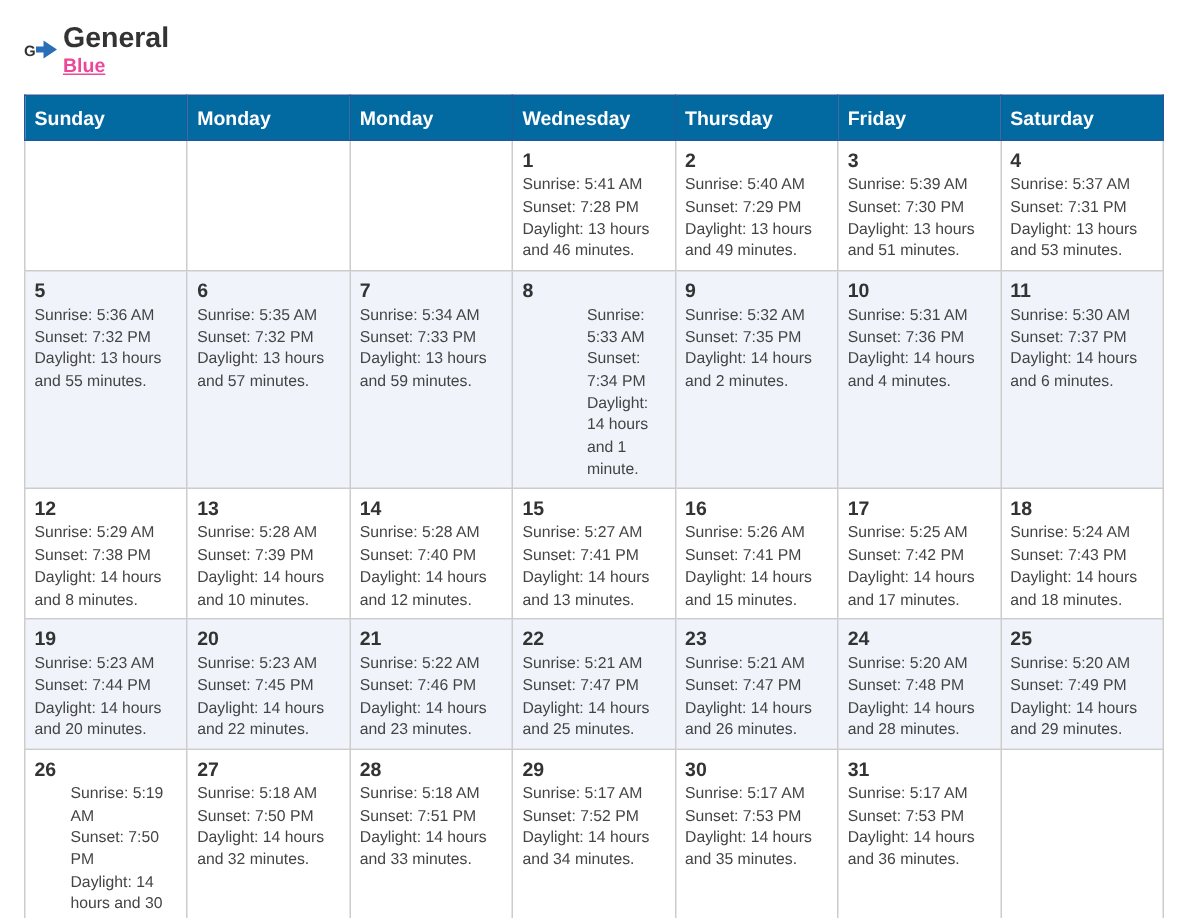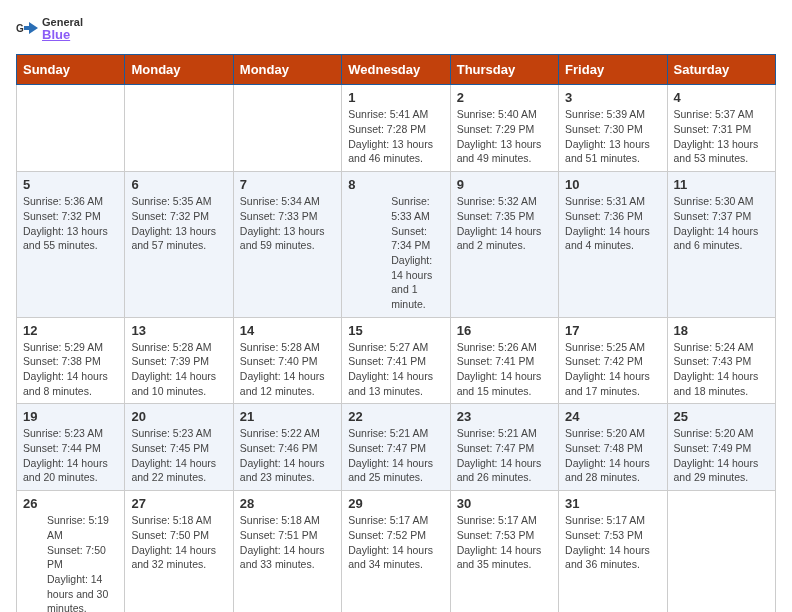--- a/index.html
+++ b/index.html
@@ -26,21 +26,21 @@
     }
     .title-block { text-align: right; }
     .main-title { font-size: 32px; font-weight: 300; color: #333; }
     .subtitle { font-size: 16px; color: #555; }
     table {
       width: 100%;
       border-collapse: collapse;
       font-size: 11px;
     }
     thead tr {
-      background: #c2410c;
+      background: #0369a1;
       color: #fff;
     }
     thead th {
       padding: 7px 6px;
       text-align: left;
       font-weight: 600;
       font-size: 13px;
       border: 1px solid #1e5a9a;
     }
     tbody tr {
@@ -85,22 +85,22 @@
 <body>
 
 <div class="header">
   <div class="logo">
     <svg class="logo-icon" viewBox="0 0 22 22">
       <text x="0" y="14" font-size="10" fill="#333" font-family="Arial" font-weight="bold">G</text>
 
       <polygon points="13,4 22,10 13,16 13,12 8,12 8,8 13,8" fill="#2a6eb5"></polygon>
     </svg>
     <div>
-      <div style="font-size:11px;font-weight:600;color:#333;line-height:1.1;">General</div>
-      <div style="font-size:13px;font-weight:700;color:#8b5cf6;line-height:1.1;text-decoration:underline;">Blue</div>
+      <div style="font-size:19px;font-weight:600;color:#333;line-height:1.1;">General</div>
+      <div style="font-size:13px;font-weight:700;color:#ec4899;line-height:1.1;text-decoration:underline;">Blue</div>
     </div>
   </div>
   <div class="title-block">
   </div>
 </div>
 
 <table>
   <thead>
     <tr id="header-row">
         <th>Sunday</th>

